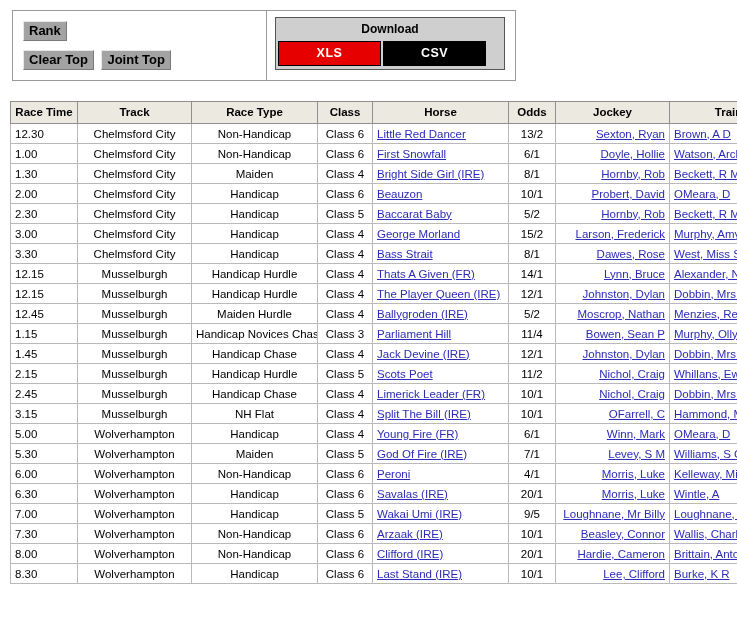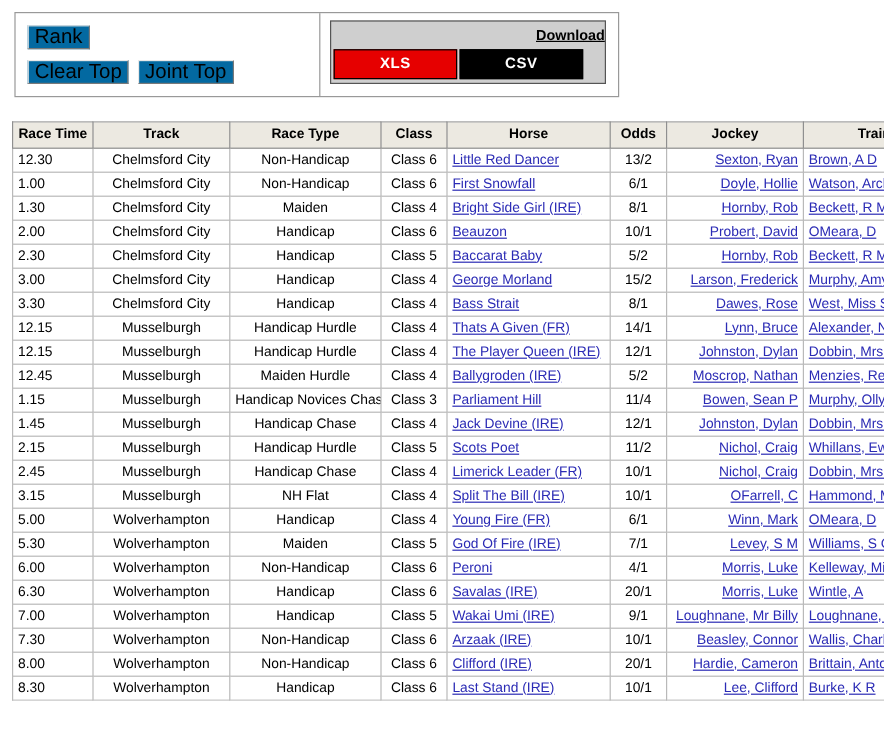--- a/index.html
+++ b/index.html
@@ -40,49 +40,49 @@
     font-weight: normal;
   }
   .criteria-line .crit-value {
     font-weight: bold;
   }
   .btn {
     display: inline-block;
     border: 1px solid #7a7a7a;
     border-top-color: #e8e8e8;
     border-left-color: #e8e8e8;
-    background: #0369a1;
-    font-size: 17px;
+    background: #a3a3a3;
+    font-size: 13px;
     font-family: "Liberation Sans", sans-serif;
     padding: 2px 5px 3px 5px;
     color: #000000;
     cursor: pointer;
     line-height: 13px;
+    font-weight: bold;
   }
   .rank-row { margin-bottom: 9px; }
   .btn-row-2 .btn { margin-right: 3px; }
 
   .download-cell {
     padding: 6px 8px 8px 8px;
     width: 246px;
     box-sizing: border-box;
   }
   .download-box {
     border: 1px solid #555555;
     background: #cfcfcf;
     width: 100%;
     box-sizing: border-box;
   }
   .download-title {
-    text-align: right;
+    text-align: center;
     font-size: 12px;
     font-weight: bold;
     padding: 4px 0 5px 0;
     color: #000000;
-    text-decoration: underline;
   }
   .dl-buttons {
     display: flex;
     gap: 2px;
     padding: 0 18px 3px 2px;
   }
   .dl-btn {
     flex: 1;
     text-align: center;
     font-size: 12.5px;
@@ -378,21 +378,21 @@
           <td class="c-odds">20/1</td>
           <td class="c-jockey"><a class="lnk">Morris, Luke</a></td>
           <td class="c-trainer"><a class="lnk">Wintle, A</a></td>
         </tr>
         <tr>
           <td class="c-time">7.00</td>
           <td class="c-track">Wolverhampton</td>
           <td class="c-type">Handicap</td>
           <td class="c-class">Class 5</td>
           <td class="c-horse"><a class="lnk">Wakai Umi (IRE)</a></td>
-          <td class="c-odds">9/1</td>
+          <td class="c-odds">9/5</td>
           <td class="c-jockey"><a class="lnk">Loughnane, Mr Billy</a></td>
           <td class="c-trainer"><a class="lnk">Loughnane, Daniel Mark</a></td>
         </tr>
         <tr>
           <td class="c-time">7.30</td>
           <td class="c-track">Wolverhampton</td>
           <td class="c-type">Non-Handicap</td>
           <td class="c-class">Class 6</td>
           <td class="c-horse"><a class="lnk">Arzaak (IRE)</a></td>
           <td class="c-odds">10/1</td>

